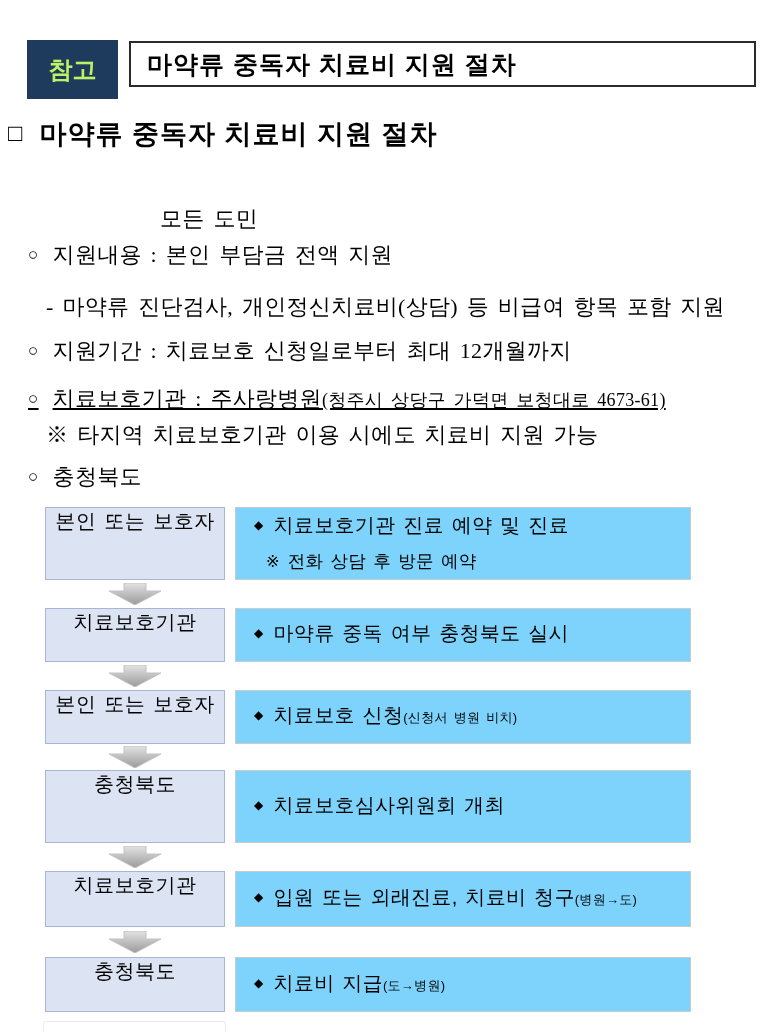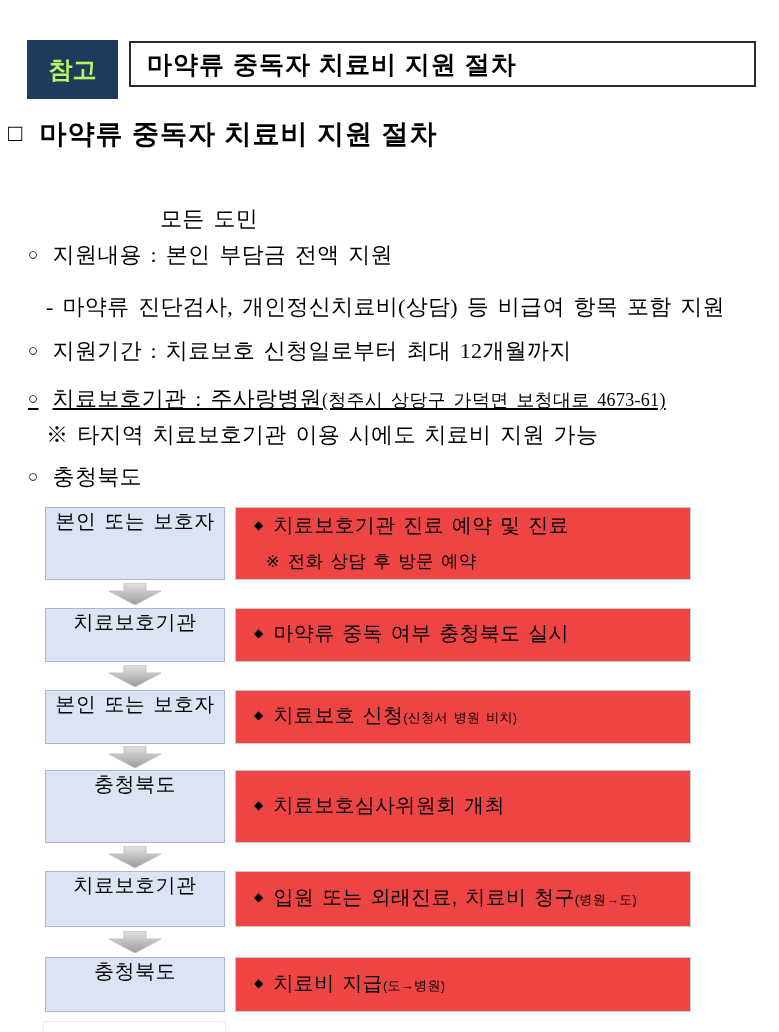--- a/index.html
+++ b/index.html
@@ -36,21 +36,21 @@
   .flow{position:absolute;top:507px;left:45px;width:646px;display:flex;flex-direction:column;
         font-family:"Liberation Sans","DejaVu Sans",sans-serif;}
   .frow{display:flex;gap:10px;}
   .actor{
     box-sizing:border-box;width:180px;background:var(--actor-bg,#dce4f4);
     border:1px solid var(--actor-border,#a9b5d1);
     display:flex;align-items:flex-start;justify-content:center;
     font-size:20px;letter-spacing:.5px;word-spacing:2px;
   }
   .detail{
-    box-sizing:border-box;width:456px;background:#ef4444;border:1px solid #c8cbce;
+    box-sizing:border-box;width:456px;background:#7dd3fc;border:1px solid #c8cbce;
     display:flex;flex-direction:column;justify-content:center;padding-left:18px;
     font-size:20px;letter-spacing:.3px;word-spacing:2px;
   }
   .dline{line-height:33px;white-space:nowrap;}
   .dline .dia{font-size:12px;margin-right:10px;position:relative;top:-3px;}
   .dline .paren{font-size:13px;margin-top:12px;}
   .dline.note{font-size:17.5px;margin-left:12px;}
   .dline.note .nb{font-size:16px;margin-right:8px;}
   .dline.dash{margin-left:6px;}
   .dline.dash .db{margin-right:8px;}

